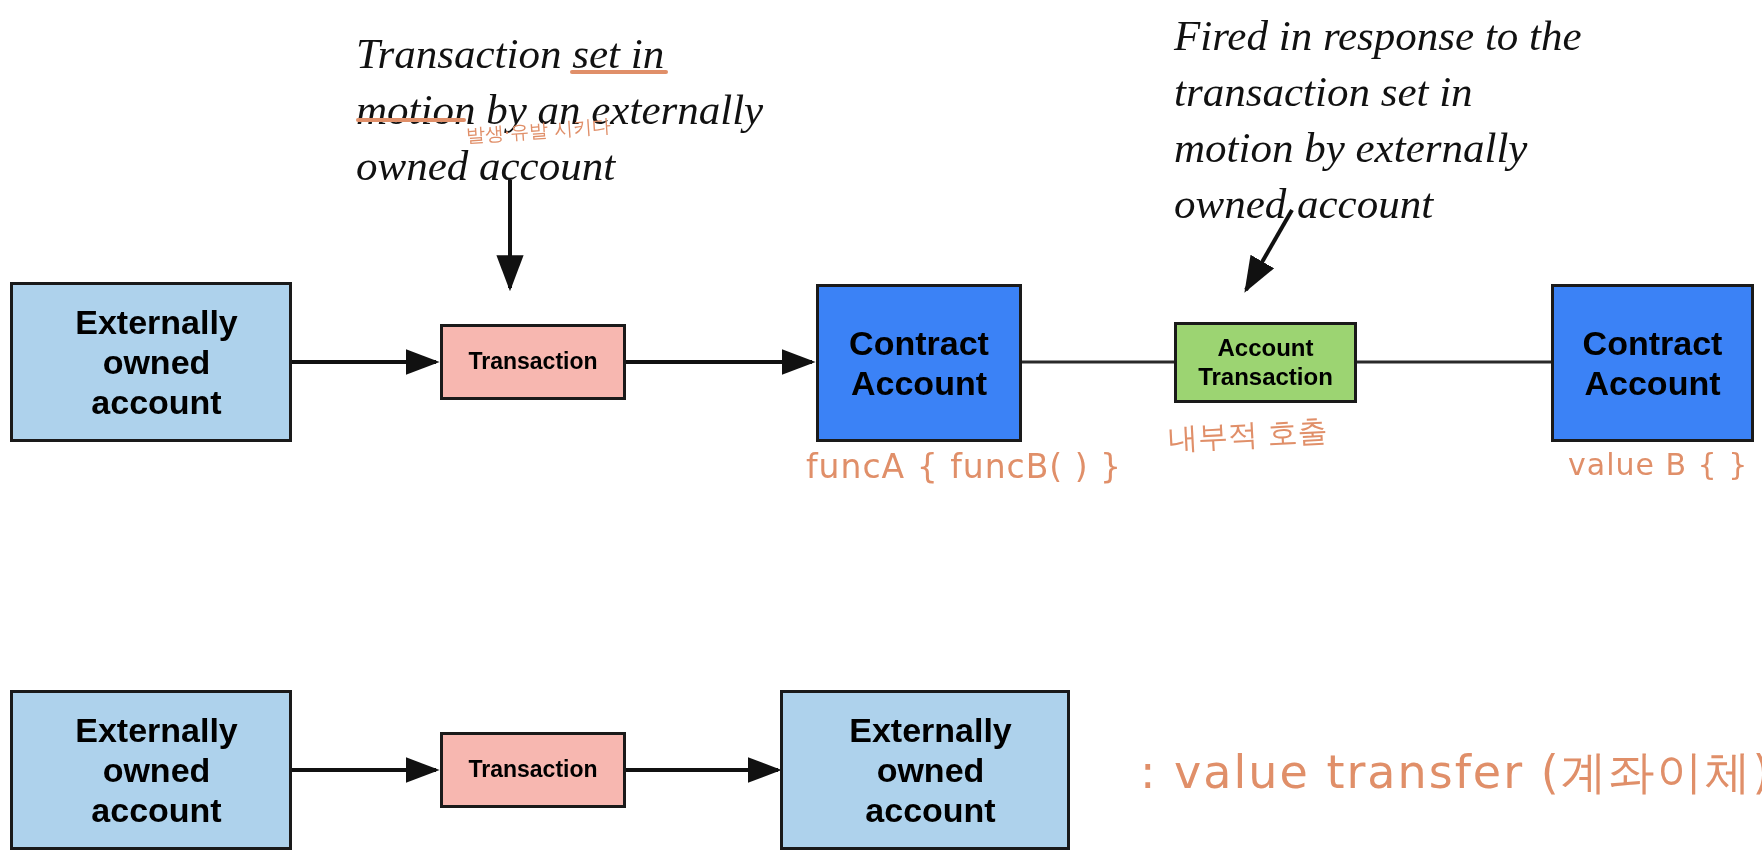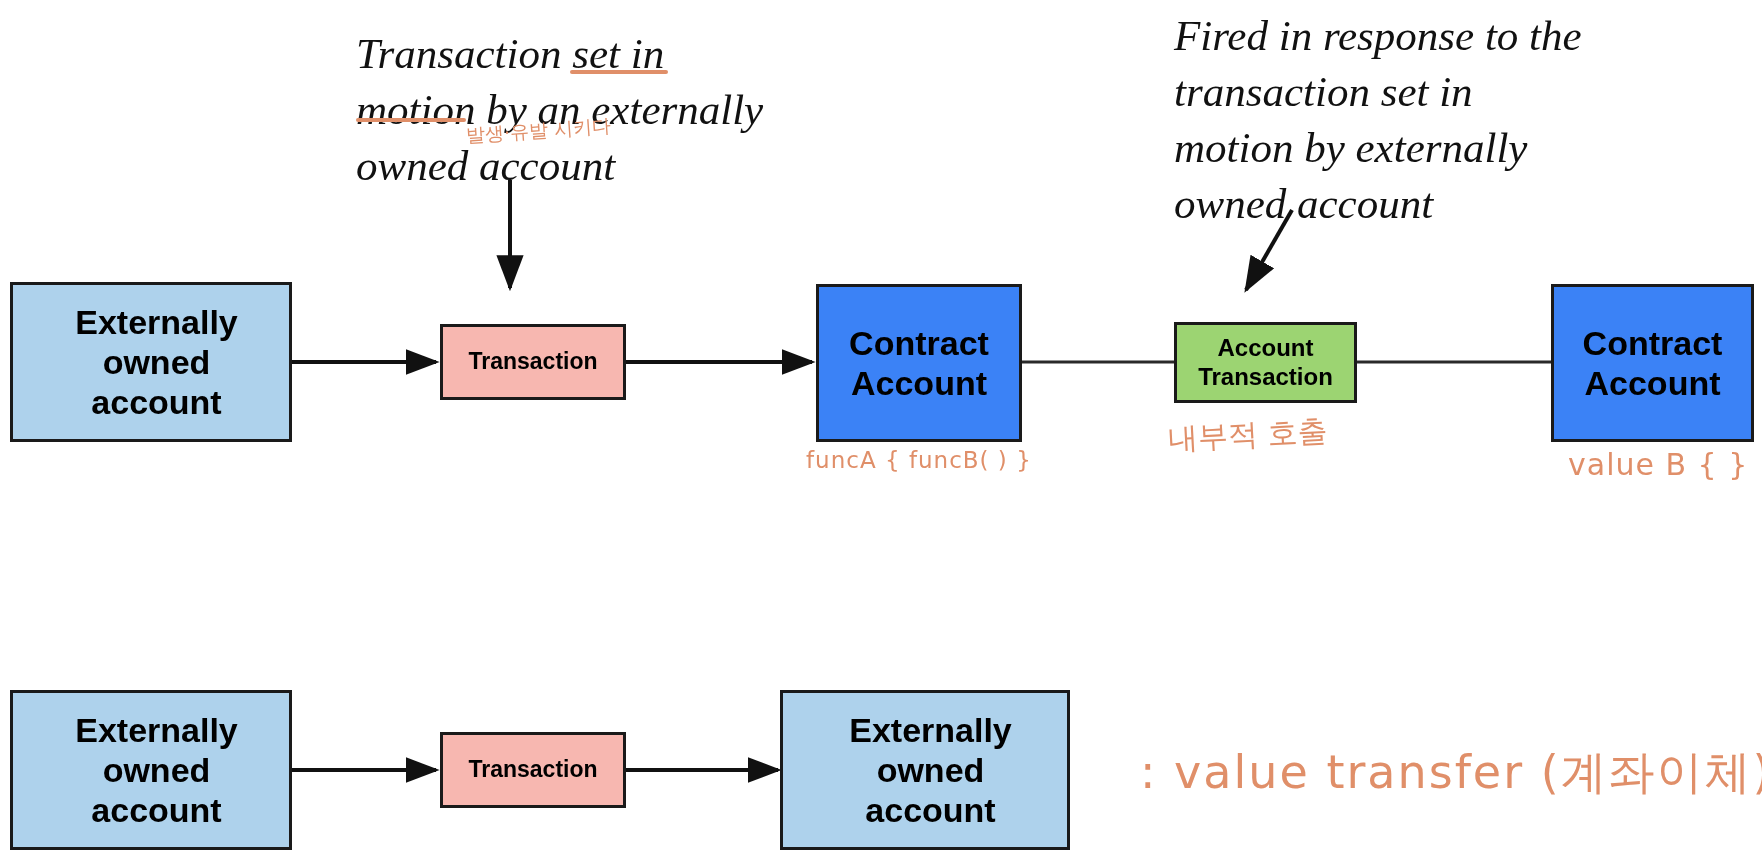--- a/index.html
+++ b/index.html
@@ -138,21 +138,21 @@
   <div class="underline-mark" style="left:570px; top:70px; width:98px;"></div>
   <div class="underline-mark" style="left:356px; top:118px; width:110px;"></div>
 
   <div class="note" style="left:1174px; top:8px; width:430px;">Fired in response to the
 transaction set in
 motion by externally
 owned account</div>
 
   <div class="hand" style="left:466px; top:118px; font-size:19px; transform:rotate(-4deg);">발생·유발 시키다</div>
 
-  <div class="hand script" style="left:806px; top:447px; font-size:23px;">funcA { funcB( ) }</div>
+  <div class="hand script" style="left:806px; top:447px; font-size:33px;">funcA { funcB( ) }</div>
 
   <div class="hand" style="left:1168px; top:415px; font-size:30px; transform:rotate(-3deg);">내부적  호출</div>
 
   <div class="hand script" style="left:1568px; top:447px; font-size:30px;">value B {    }</div>
 
   <div class="hand script" style="left:1140px; top:742px; font-size:46px; letter-spacing:2px;">: value transfer  (계좌이체)</div>
 
 </div>
 
 </body></html>

